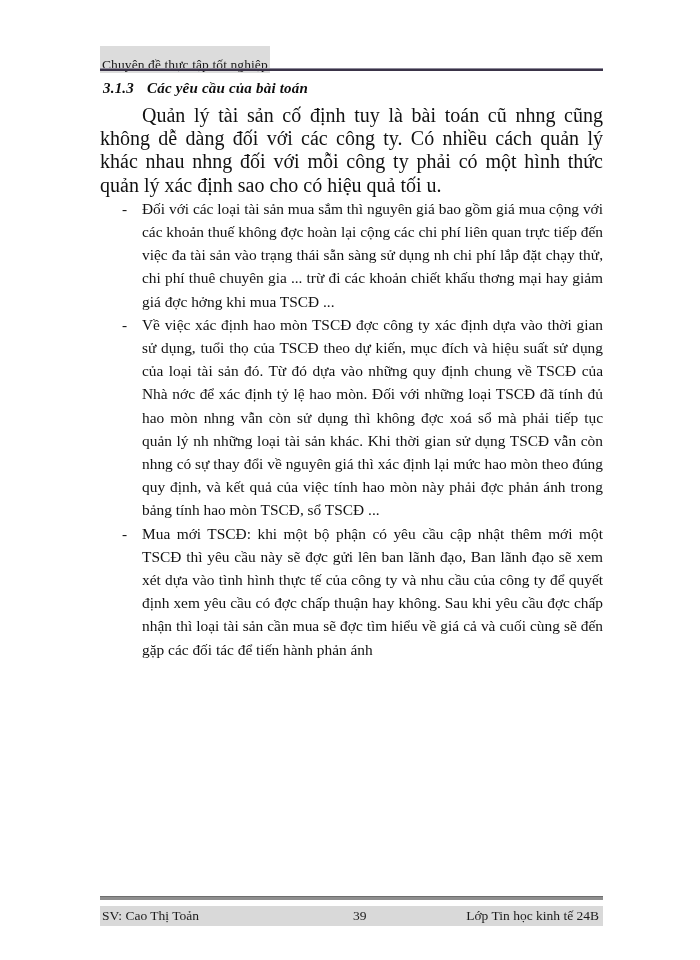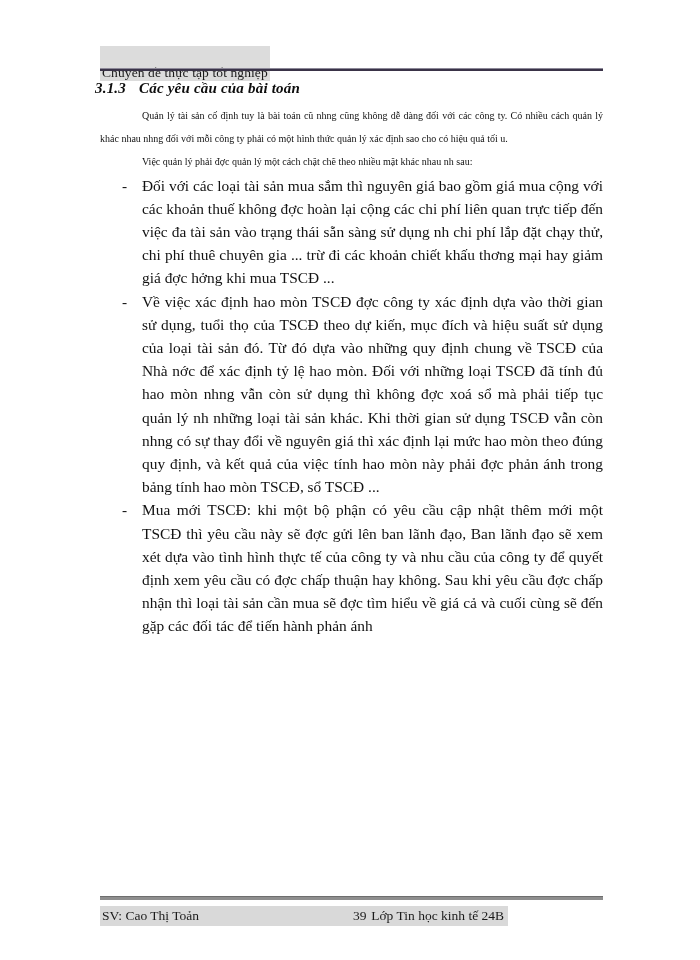--- a/index.html
+++ b/index.html
@@ -26,37 +26,37 @@
     top: 46px;
     width: 503px;
   }
   .header-text {
     display: inline-block;
     font-size: 13.5px;
     line-height: 16px;
     letter-spacing: .1px;
     color: #1a1a1a;
     background: #dcdcdc;
-    padding: 19px 2px 0 2px;
+    padding: 11px 2px 0 2px;
     white-space: nowrap;
   }
   .header-rule {
     position: absolute;
     left: 100px;
     top: 68px;
     width: 503px;
     height: 2px;
     background: #3a3348;
     border-top: 1px solid #8c8898;
   }
 
   
   .section-heading {
     position: absolute;
-    left: 95px;
+    left: 103px;
     top: 80px;
     font-size: 15px;
     font-weight: bold;
     font-style: italic;
     letter-spacing: .2px;
     white-space: nowrap;
     color: #0d0d0d;
   }
   .section-heading .num {
     display: inline-block;
@@ -65,21 +65,21 @@
 
   
   .body {
     position: absolute;
     left: 100px;
     top: 104px;
     width: 503px;
   }
   p.para {
     margin: 0;
-    font-size: 10px;
+    font-size: 20px;
     line-height: 23.2px;
     text-align: justify;
     text-indent: 42px;
     color: #111111;
   }
   ul.bullets {
     margin: 0;
     padding: 0;
     list-style: none;
   }
@@ -108,21 +108,21 @@
     top: 896px;
     width: 503px;
     height: 3px;
     background: #8e8e8e;
     border-top: 1px solid #6e6e6e;
   }
   .footer {
     position: absolute;
     left: 100px;
     top: 906px;
-    width: 408px;
+    width: 503px;
     height: 20px;
     background: #d9d9d9;
   }
   .footer-inner {
     position: relative;
     width: 100%;
     height: 100%;
     font-size: 13.5px;
     line-height: 20px;
     color: #1a1a1a;
@@ -144,21 +144,20 @@
 
   <div class="section-heading">
     <span class="num">3.1.3</span><span>Các yêu cầu của bài toán</span>
   </div>
 
   <div class="body">
 
     <p class="para">Quản lý tài sản cố định tuy là bài toán cũ nhng  cũng không dễ dàng đối với các công ty. Có nhiều cách quản lý khác nhau nhng  đối với mỗi công ty phải có một hình thức quản lý xác định sao cho có hiệu quả tối u.</p>
 
 
-    <p class="para">Việc quản lý phải đợc  quản lý một cách chặt chẽ theo nhiều mặt khác nhau nh  sau:</p>
 
     <ul class="bullets">
       <li>
         <span class="dash">-</span>
         <span>Đối với các loại tài sản mua sắm thì nguyên giá bao gồm giá mua cộng với các khoản thuế không đợc  hoàn lại cộng các chi phí liên quan trực tiếp đến việc đa  tài sản vào trạng thái sẵn sàng sử dụng nh  chi phí lắp đặt chạy thử, chi phí thuê chuyên gia ... trừ đi các khoản chiết khấu thơng  mại hay giảm giá đợc  hởng  khi mua TSCĐ ...</span>
       </li>
       <li>
         <span class="dash">-</span>
         <span>Về việc xác định hao mòn TSCĐ đợc  công ty xác định dựa vào thời gian sử dụng, tuổi thọ của TSCĐ theo dự kiến, mục đích và hiệu suất sử dụng của loại tài sản đó. Từ đó dựa vào những quy định chung về TSCĐ của Nhà nớc  để xác định tỷ lệ hao mòn. Đối với những loại TSCĐ đã tính đủ hao mòn nhng  vẫn còn sử dụng thì không đợc  xoá sổ mà phải tiếp tục quản lý nh  những loại tài sản khác. Khi thời gian sử dụng TSCĐ vẫn còn nhng  có sự thay đổi về nguyên giá thì xác định lại mức hao mòn theo đúng quy định, và kết quả của việc tính hao mòn này phải đợc  phản ánh trong bảng tính hao mòn TSCĐ, sổ TSCĐ ...</span>
       </li>

